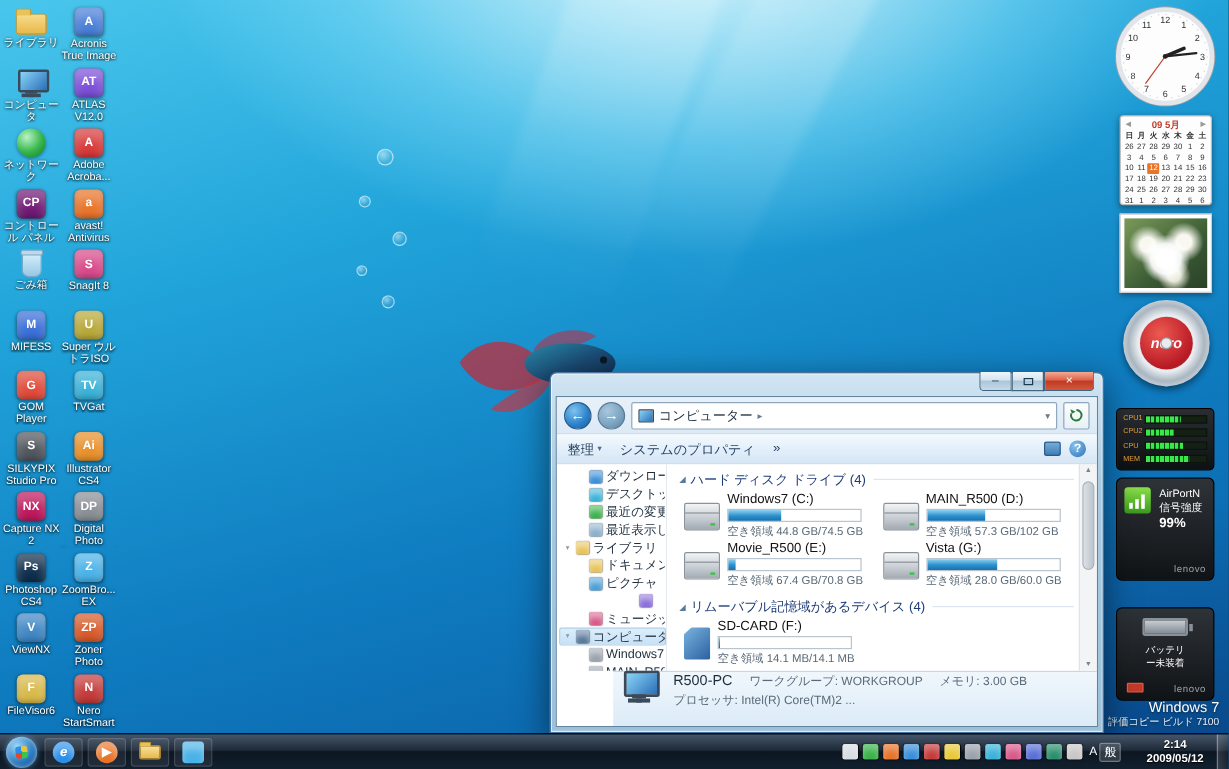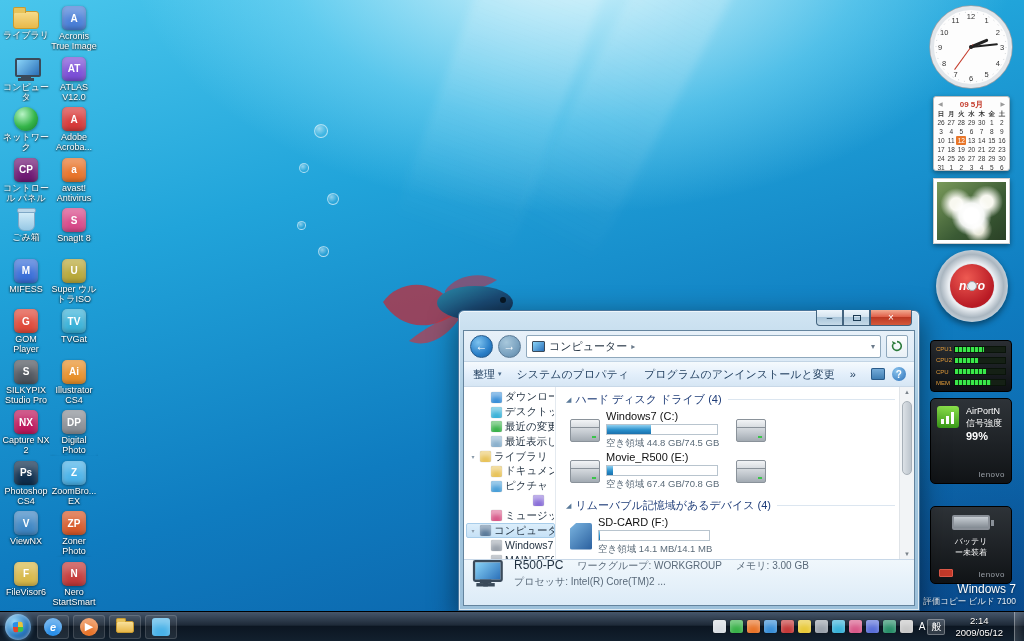--- a/index.html
+++ b/index.html
@@ -135,21 +135,21 @@
   .ic-sd { width:22px; height:27px; flex:none; background:linear-gradient(135deg,#7ab4e0,#2a5f9e); border-radius:2px; clip-path:polygon(30% 0,100% 0,100% 100%,0 100%,0 22%); }
   .d-info { display:flex; flex-direction:column; gap:2px; min-width:0; }
   .d-name { font-size:11px; color:#111; white-space:nowrap; }
   .d-bar { width:112px; height:11px; border:1px solid #b8c4ce; background:#fff; }
   .d-bar i { display:block; height:100%; background:linear-gradient(#8ed0f0,#2a90cc 55%,#1a70ac); }
   .d-free { font-size:9.5px; color:#5a6a78; white-space:nowrap; }
   .vscroll { width:15px; flex:none; background:#f2f4f6; border-left:1px solid #e0e4e8; position:relative; }
   .vs-arrow { position:absolute; left:0; right:0; text-align:center; font-size:6px; color:#7a828a; }
   .vs-up { top:2px; } .vs-down { bottom:2px; }
   .vs-thumb { position:absolute; left:2px; right:2px; top:14px; height:74px; background:linear-gradient(90deg,#dce1e6,#bcc4cc); border:1px solid #a8b0b8; border-radius:6px; }
-  .details { height:46px; background:linear-gradient(#f0f7fc,#dcebf7); border-top:1px solid #c8d8e8; display:flex; align-items:flex-end; gap:10px; padding:16px 10px; }
+  .details { height:46px; background:linear-gradient(#f0f7fc,#dcebf7); border-top:1px solid #c8d8e8; display:flex; align-items:flex-start; gap:10px; padding:0 10px;margin-left:47px; }
   .det-icon { width:30px; height:28px; position:relative; flex:none; transform:scale(1.15); }
   .det-text { display:flex; flex-direction:column; gap:2px; font-size:10px; color:#5a6a7a; }
   .det-line1 { display:flex; gap:14px; align-items:baseline; }
   .det-name { font-size:12px; color:#1e2e3e; }
 
   
   .taskbar { position:absolute; left:0; right:0; bottom:0; height:30px; z-index:10; display:flex; align-items:center;
     background:linear-gradient(#46566a,#1e2a38 45%,#0c1622 50%,#12202e); border-top:1px solid #000; }
   .start-orb { width:26px; height:26px; margin:0 6px 0 5px; border-radius:50%; position:relative; flex:none;
     background:radial-gradient(circle at 35% 30%, #9ad8f8, #2a7ac0 55%, #0a3a70);
@@ -160,21 +160,21 @@
   .pin { width:32px; height:24px; border-radius:3px; display:flex; align-items:center; justify-content:center;
     background:rgba(255,255,255,.07); border:1px solid rgba(255,255,255,.14); }
   .pin-glyph { width:18px; height:18px; border-radius:50%; display:flex; align-items:center; justify-content:center; color:#fff; font-size:11px; font-weight:bold; font-style:italic; box-shadow:inset 0 7px 6px rgba(255,255,255,.35); }
   .pin-square { border-radius:3px; font-style:normal; }
   .pin-folder { width:18px; height:12px; background:linear-gradient(#f8e09a,#e8b84a); border:1px solid #c89a30; border-radius:2px; position:relative; }
   .pin-folder::before { content:""; position:absolute; top:-4px; left:-1px; width:8px; height:3px; background:#e8c35a; border:1px solid #c89a30; border-bottom:none; border-radius:2px 2px 0 0; }
   .tray { margin-left:auto; display:flex; align-items:center; gap:4px; }
   .tray-ic { width:13px; height:13px; border-radius:2px; box-shadow:inset 0 5px 5px rgba(255,255,255,.35), 0 0 1px #000; flex:none; }
   .ime { display:flex; gap:2px; align-items:center; color:#fff; font-size:10px; margin:0 2px; }
   .ime-mode { background:rgba(255,255,255,.15); border:1px solid rgba(255,255,255,.3); border-radius:2px; padding:0 3px; }
-  .tb-clock { color:#fff; font-size:9.5px; text-align:center; line-height:1.25; margin:0 7px 0 4px; text-shadow:0 1px 1px #000; white-space:nowrap; }
+  .tb-clock { color:#fff; font-size:9.5px; text-align:center; line-height:1.25; margin:0 7px 0 15px; text-shadow:0 1px 1px #000; white-space:nowrap;font-weight:bold; }
   .show-desktop { width:10px; height:30px; border-left:1px solid rgba(255,255,255,.4); background:linear-gradient(90deg,rgba(255,255,255,.14),rgba(255,255,255,.03)); flex:none; }
 </style>
 </head>
 <body>
 
 <div class="screen">
 
   <div class="wallpaper">
     <div class="ray ray1"></div>
     <div class="ray ray2"></div>
@@ -477,21 +477,20 @@
             <path d="M1 1 L2.2 4.8 L5.4 3.2 Z" fill="#2a7a3a"></path>
           </svg>
         </div>
       </div>
       <div class="toolbar">
         <span class="tb-btn">
           <span>整理</span>
             <span class="tb-caret">▾</span>
         </span>
         <span class="tb-btn">システムのプロパティ</span>
-        <span class="tb-btn">プログラムのアンインストールと変更</span>
         <span class="tb-btn">»</span>
         <span class="tb-right">
           <span class="view-icon"></span>
           <span class="help-icon">?</span>
         </span>
       </div>
       <div class="content">
         <div class="sidebar">
             <div class="sb-item" style="padding-left: 13px;">
               <span class="tw"></span>
@@ -566,33 +565,47 @@
                 <span class="d-info">
                   <span class="d-name">Windows7 (C:)</span>
                   <span class="d-bar">
                     <i style="width:40%"></i>
                   </span>
                   <span class="d-free">空き領域 44.8 GB/74.5 GB</span>
                 </span>
               </div>
               <div class="drive">
                 <span class="ic-hdd"></span>
+                <span class="d-info">
+                  <span class="d-name">MAIN_R500 (D:)</span>
+                  <span class="d-bar">
+                    <i style="width:44%"></i>
+                  </span>
+                  <span class="d-free">空き領域 57.3 GB/102 GB</span>
+                </span>
               </div>
               <div class="drive">
                 <span class="ic-hdd"></span>
                 <span class="d-info">
                   <span class="d-name">Movie_R500 (E:)</span>
                   <span class="d-bar">
                     <i style="width:5%"></i>
                   </span>
                   <span class="d-free">空き領域 67.4 GB/70.8 GB</span>
                 </span>
               </div>
               <div class="drive">
                 <span class="ic-hdd"></span>
+                <span class="d-info">
+                  <span class="d-name">Vista (G:)</span>
+                  <span class="d-bar">
+                    <i style="width:53%"></i>
+                  </span>
+                  <span class="d-free">空き領域 28.0 GB/60.0 GB</span>
+                </span>
               </div>
             </div>
             <div class="group-h">
               <span class="gh-arrow">◢</span>
               <span class="gh-title">リムーバブル記憶域があるデバイス (4)</span>
               <span class="gh-line"></span>
             </div>
             <div class="drive-grid">
               <div class="drive">
                 <span class="ic-sd"></span>

